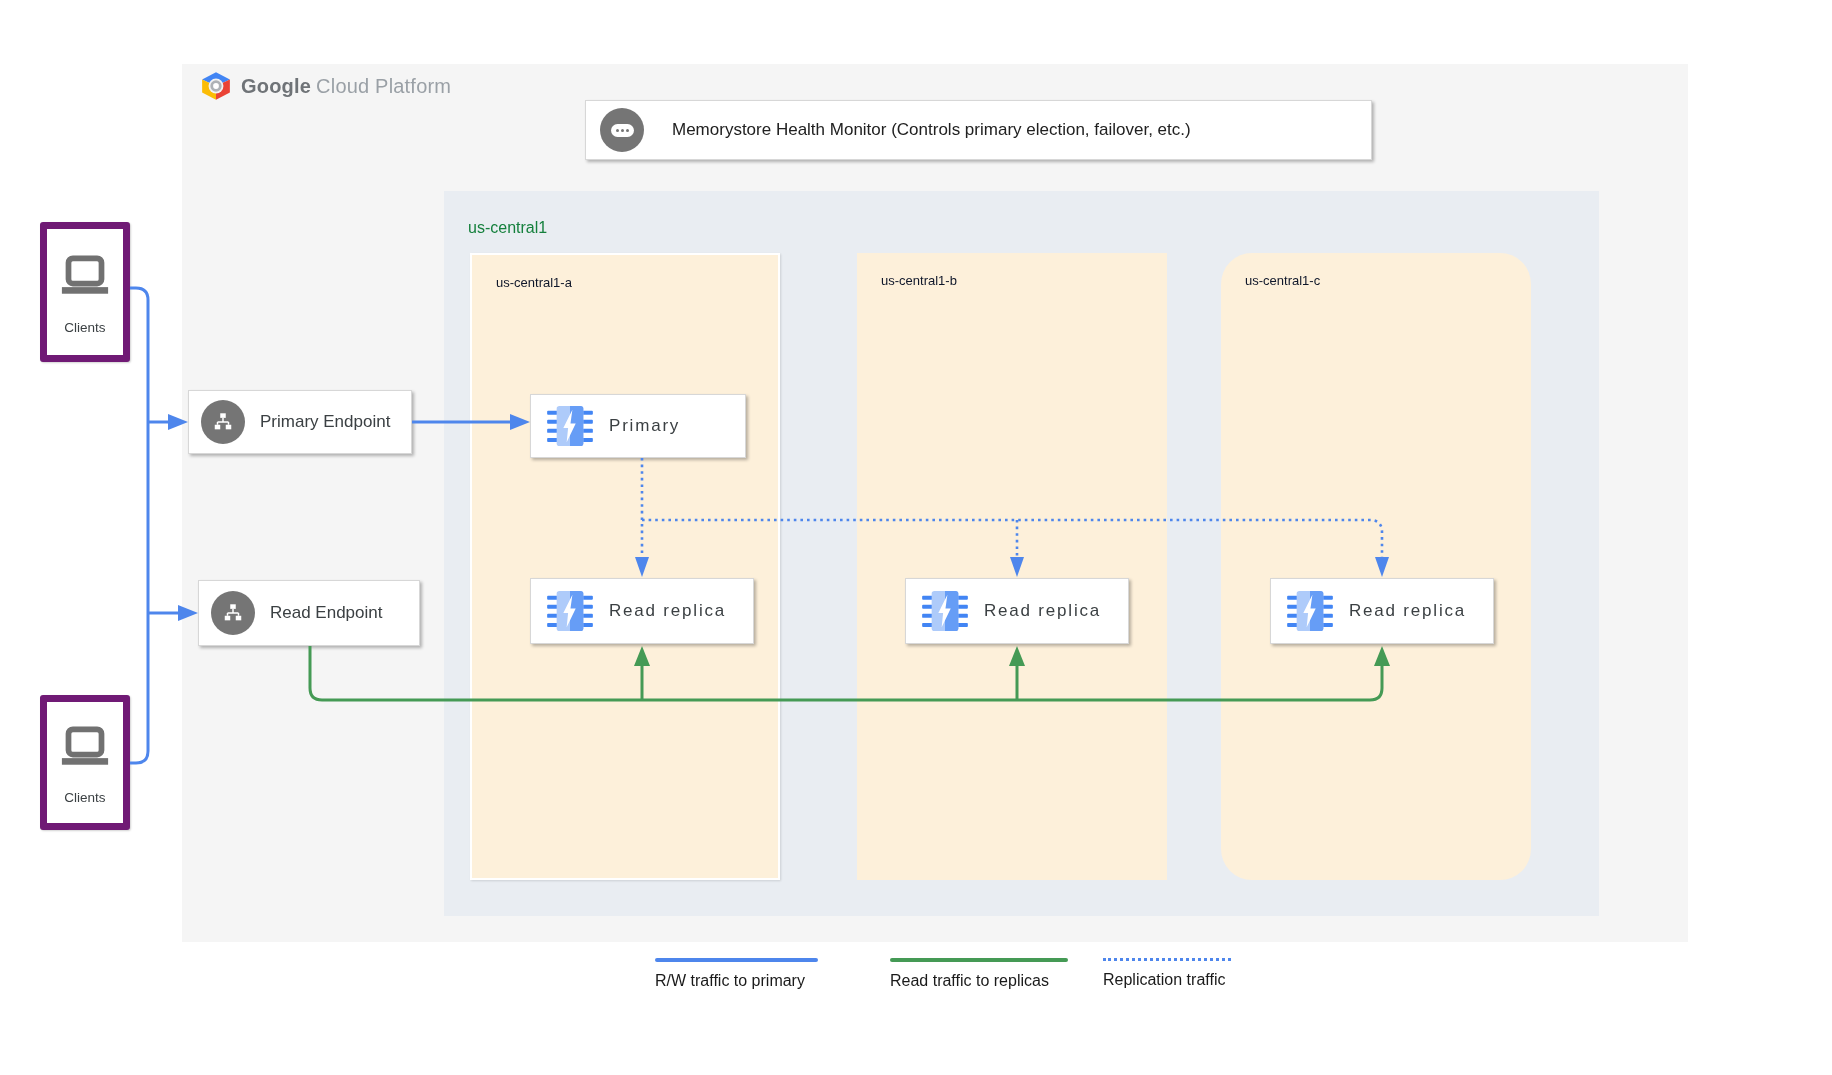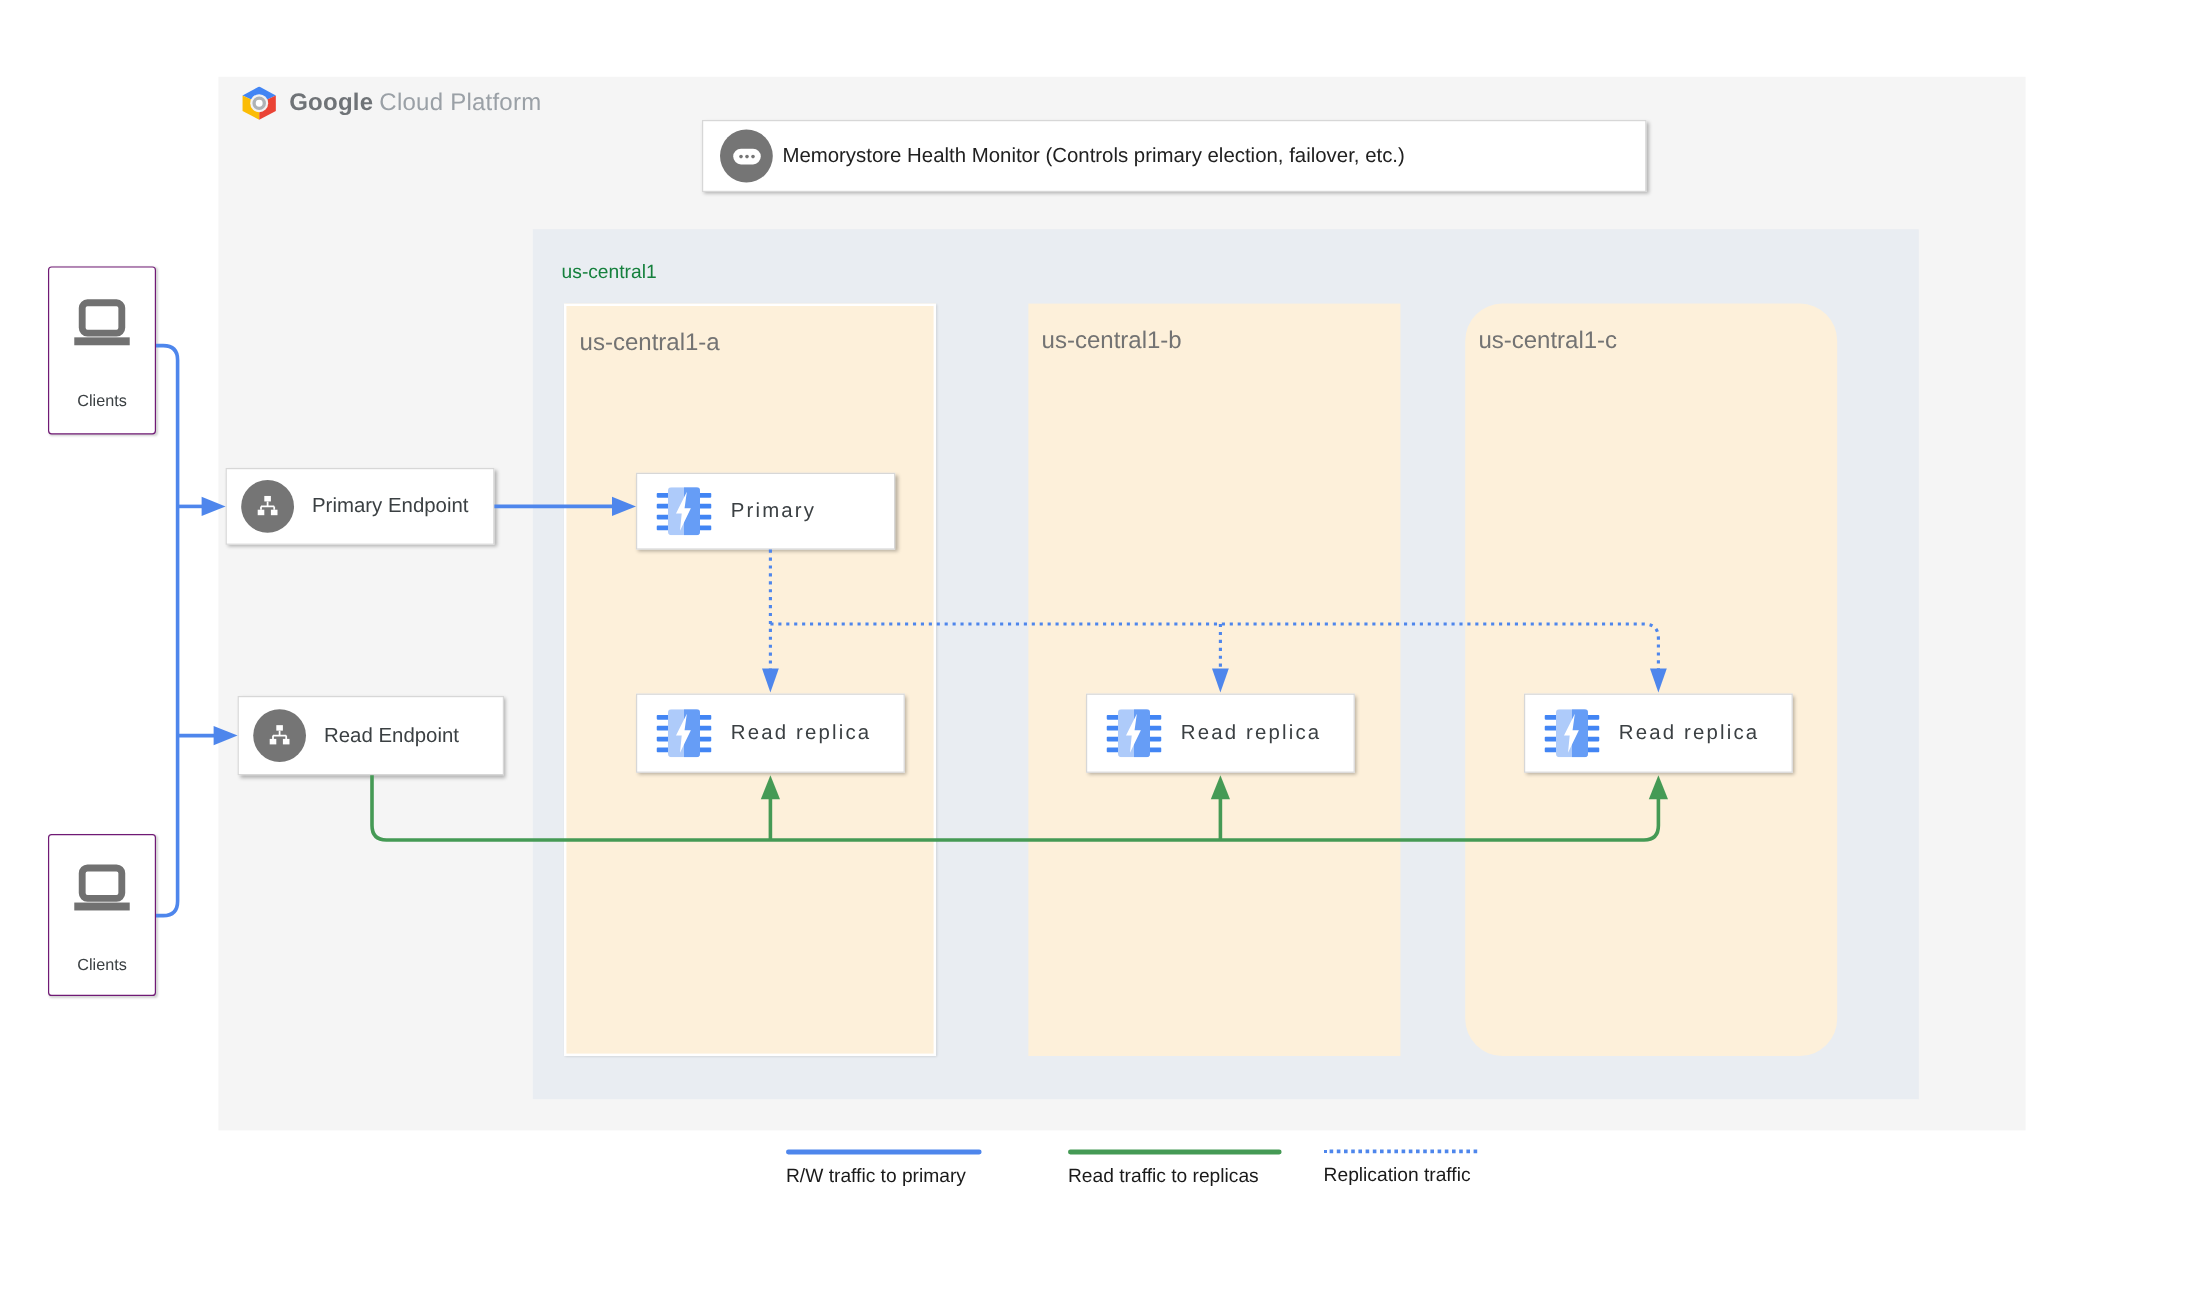--- a/index.html
+++ b/index.html
@@ -12,48 +12,48 @@
   .logo{position:absolute;left:200px;top:72px;display:flex;align-items:center;gap:9px;}
   .logo-text{font-size:20px;letter-spacing:.2px;white-space:nowrap;}
   .logo-text .g1{color:#6f7377;font-weight:700;}
   .logo-text .g2{color:#9aa0a6;font-weight:400;margin-left:5px;}
 
   
   .card{position:absolute;background:#ffffff;border:1px solid #d7d7d7;
         box-shadow:2px 2px 3px rgba(0,0,0,.28);display:flex;align-items:center;box-sizing:border-box;}
 
   .health-box{left:585px;top:100px;width:787px;height:60px;padding-left:14px;}
-  .health-label{font-size:17px;color:#212121;margin-left:8px;white-space:nowrap;}
+  .health-label{font-size:17px;color:#212121;margin-left:28px;white-space:nowrap;}
   .gray-circle{width:44px;height:44px;border-radius:50%;background:#757575;flex:0 0 auto;
                display:flex;align-items:center;justify-content:center;}
   .pill{width:23px;height:13px;background:#ffffff;border-radius:7px;display:flex;align-items:center;justify-content:center;gap:2px;}
   .pill i{width:3px;height:3px;border-radius:50%;background:#757575;display:block;}
 
   
   .region{position:absolute;left:444px;top:191px;width:1155px;height:725px;background:#e9edf2;box-sizing:border-box;}
   .region-label{position:absolute;left:24px;top:16px;font-size:16px;color:#15803d;margin-top:12px;}
   .zone{position:absolute;top:253px;width:310px;height:627px;background:#fdf0da;box-sizing:border-box;}
   .zone-a{left:470px;border:2px solid #ffffff;box-shadow:1px 1px 2px rgba(0,0,0,.12);}
   .zone-b{left:857px;}
   .zone-c{left:1221px;border-radius:31px;}
-  .zone-label{position:absolute;left:11px;top:20px;font-size:20px;color:#737373;}
+  .zone-label{position:absolute;left:24px;top:20px;font-size:13px;color:#0f172a;}
 
   
   .node{padding-left:16px;}
   .node-label{font-size:17px;color:#3b4043;letter-spacing:1.8px;margin-left:16px;white-space:nowrap;}
   .ep-label{font-size:17px;color:#3b4043;margin-left:15px;white-space:nowrap;}
   .node-primary{left:530px;top:394px;width:216px;height:64px;}
   .node-replica-a{left:530px;top:578px;width:224px;height:66px;}
   .node-replica-b{left:905px;top:578px;width:224px;height:66px;}
   .node-replica-c{left:1270px;top:578px;width:224px;height:66px;}
   .primary-endpoint{left:188px;top:390px;width:224px;height:64px;padding-left:12px;}
   .read-endpoint{left:198px;top:580px;width:222px;height:66px;padding-left:12px;}
 
   
-  .clients{position:absolute;left:40px;width:90px;background:#fff;border:1px solid #701a75;border-radius:3px;
+  .clients{position:absolute;left:40px;width:90px;background:#fff;border:7px solid #701a75;border-radius:3px;
            box-shadow:1px 1px 2px rgba(0,0,0,.18);box-sizing:border-box;
            display:flex;flex-direction:column;align-items:center;justify-content:space-between;}
   .clients-top{top:222px;height:140px;padding:26px 0 20px;}
   .clients-bottom{top:695px;height:135px;padding:24px 0 18px;}
   .clients-label{font-size:13.5px;color:#3b4043;}
 
   .overlay{position:absolute;left:0;top:0;pointer-events:none;}
 
   
   .legend-item{position:absolute;top:958px;}

